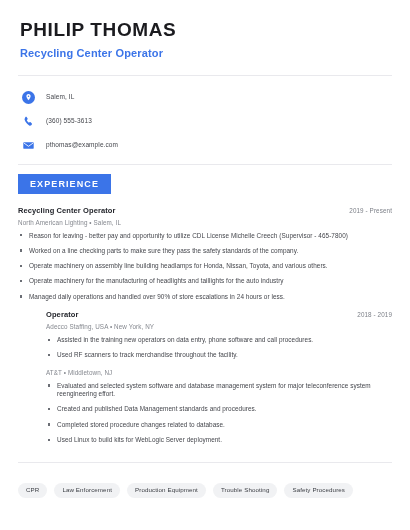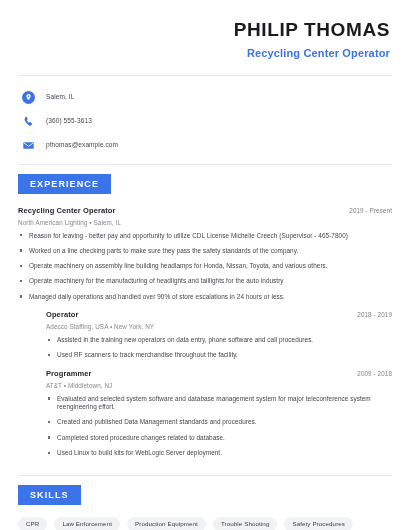--- a/index.html
+++ b/index.html
@@ -14,21 +14,21 @@
     position: relative;
     width: 410px;
     height: 530px;
     background: #ffffff;
     overflow: hidden;
   }
 
   
   .header {
     padding: 18px 20px 0 20px;
-    text-align: right;
+    text-align: left;
   }
   .name {
     font-size: 19px;
     font-weight: bold;
     letter-spacing: 0.6px;
     color: #1b1b1f;
     line-height: 1.25;
   }
   .job-title {
     margin-top: 5px;
@@ -231,38 +231,33 @@
         <span class="job-dates">2018 - 2019</span>
       </div>
       <div class="job-meta">Adecco Staffing, USA • New York, NY</div>
       <ul class="bullets">
         <li>Assisted in the training new operators on data entry, phone software and call procedures.</li>
         <li>Used RF scanners to track merchandise throughout the facility.</li>
       </ul>
     </div>
 
     <div class="job">
-      <div class="job-head">
-        <span class="job-role">Programmer</span>
-        <span class="job-dates">2009 - 2018</span>
-      </div>
       <div class="job-meta">AT&amp;T • Middletown, NJ</div>
       <ul class="bullets">
         <li>Evaluated and selected system software and database management system for major teleconference system reengineering effort.</li>
         <li>Created and published Data Management standards and procedures.</li>
         <li>Completed stored procedure changes related to database.</li>
         <li>Used Linux to build kits for WebLogic Server deployment.</li>
       </ul>
     </div>
   </div>
 
   <div class="divider" style="margin-top:18px"></div>
 
   <div class="skills-wrap">
-    <div class="section-badge">SKILLS</div>
     <div class="chips">
       <span class="chip">CPR</span>
       <span class="chip">Law Enforcement</span>
       <span class="chip">Production Equipment</span>
       <span class="chip">Trouble Shooting</span>
       <span class="chip">Safety Procedures</span>
 
     </div>
   </div>
 

